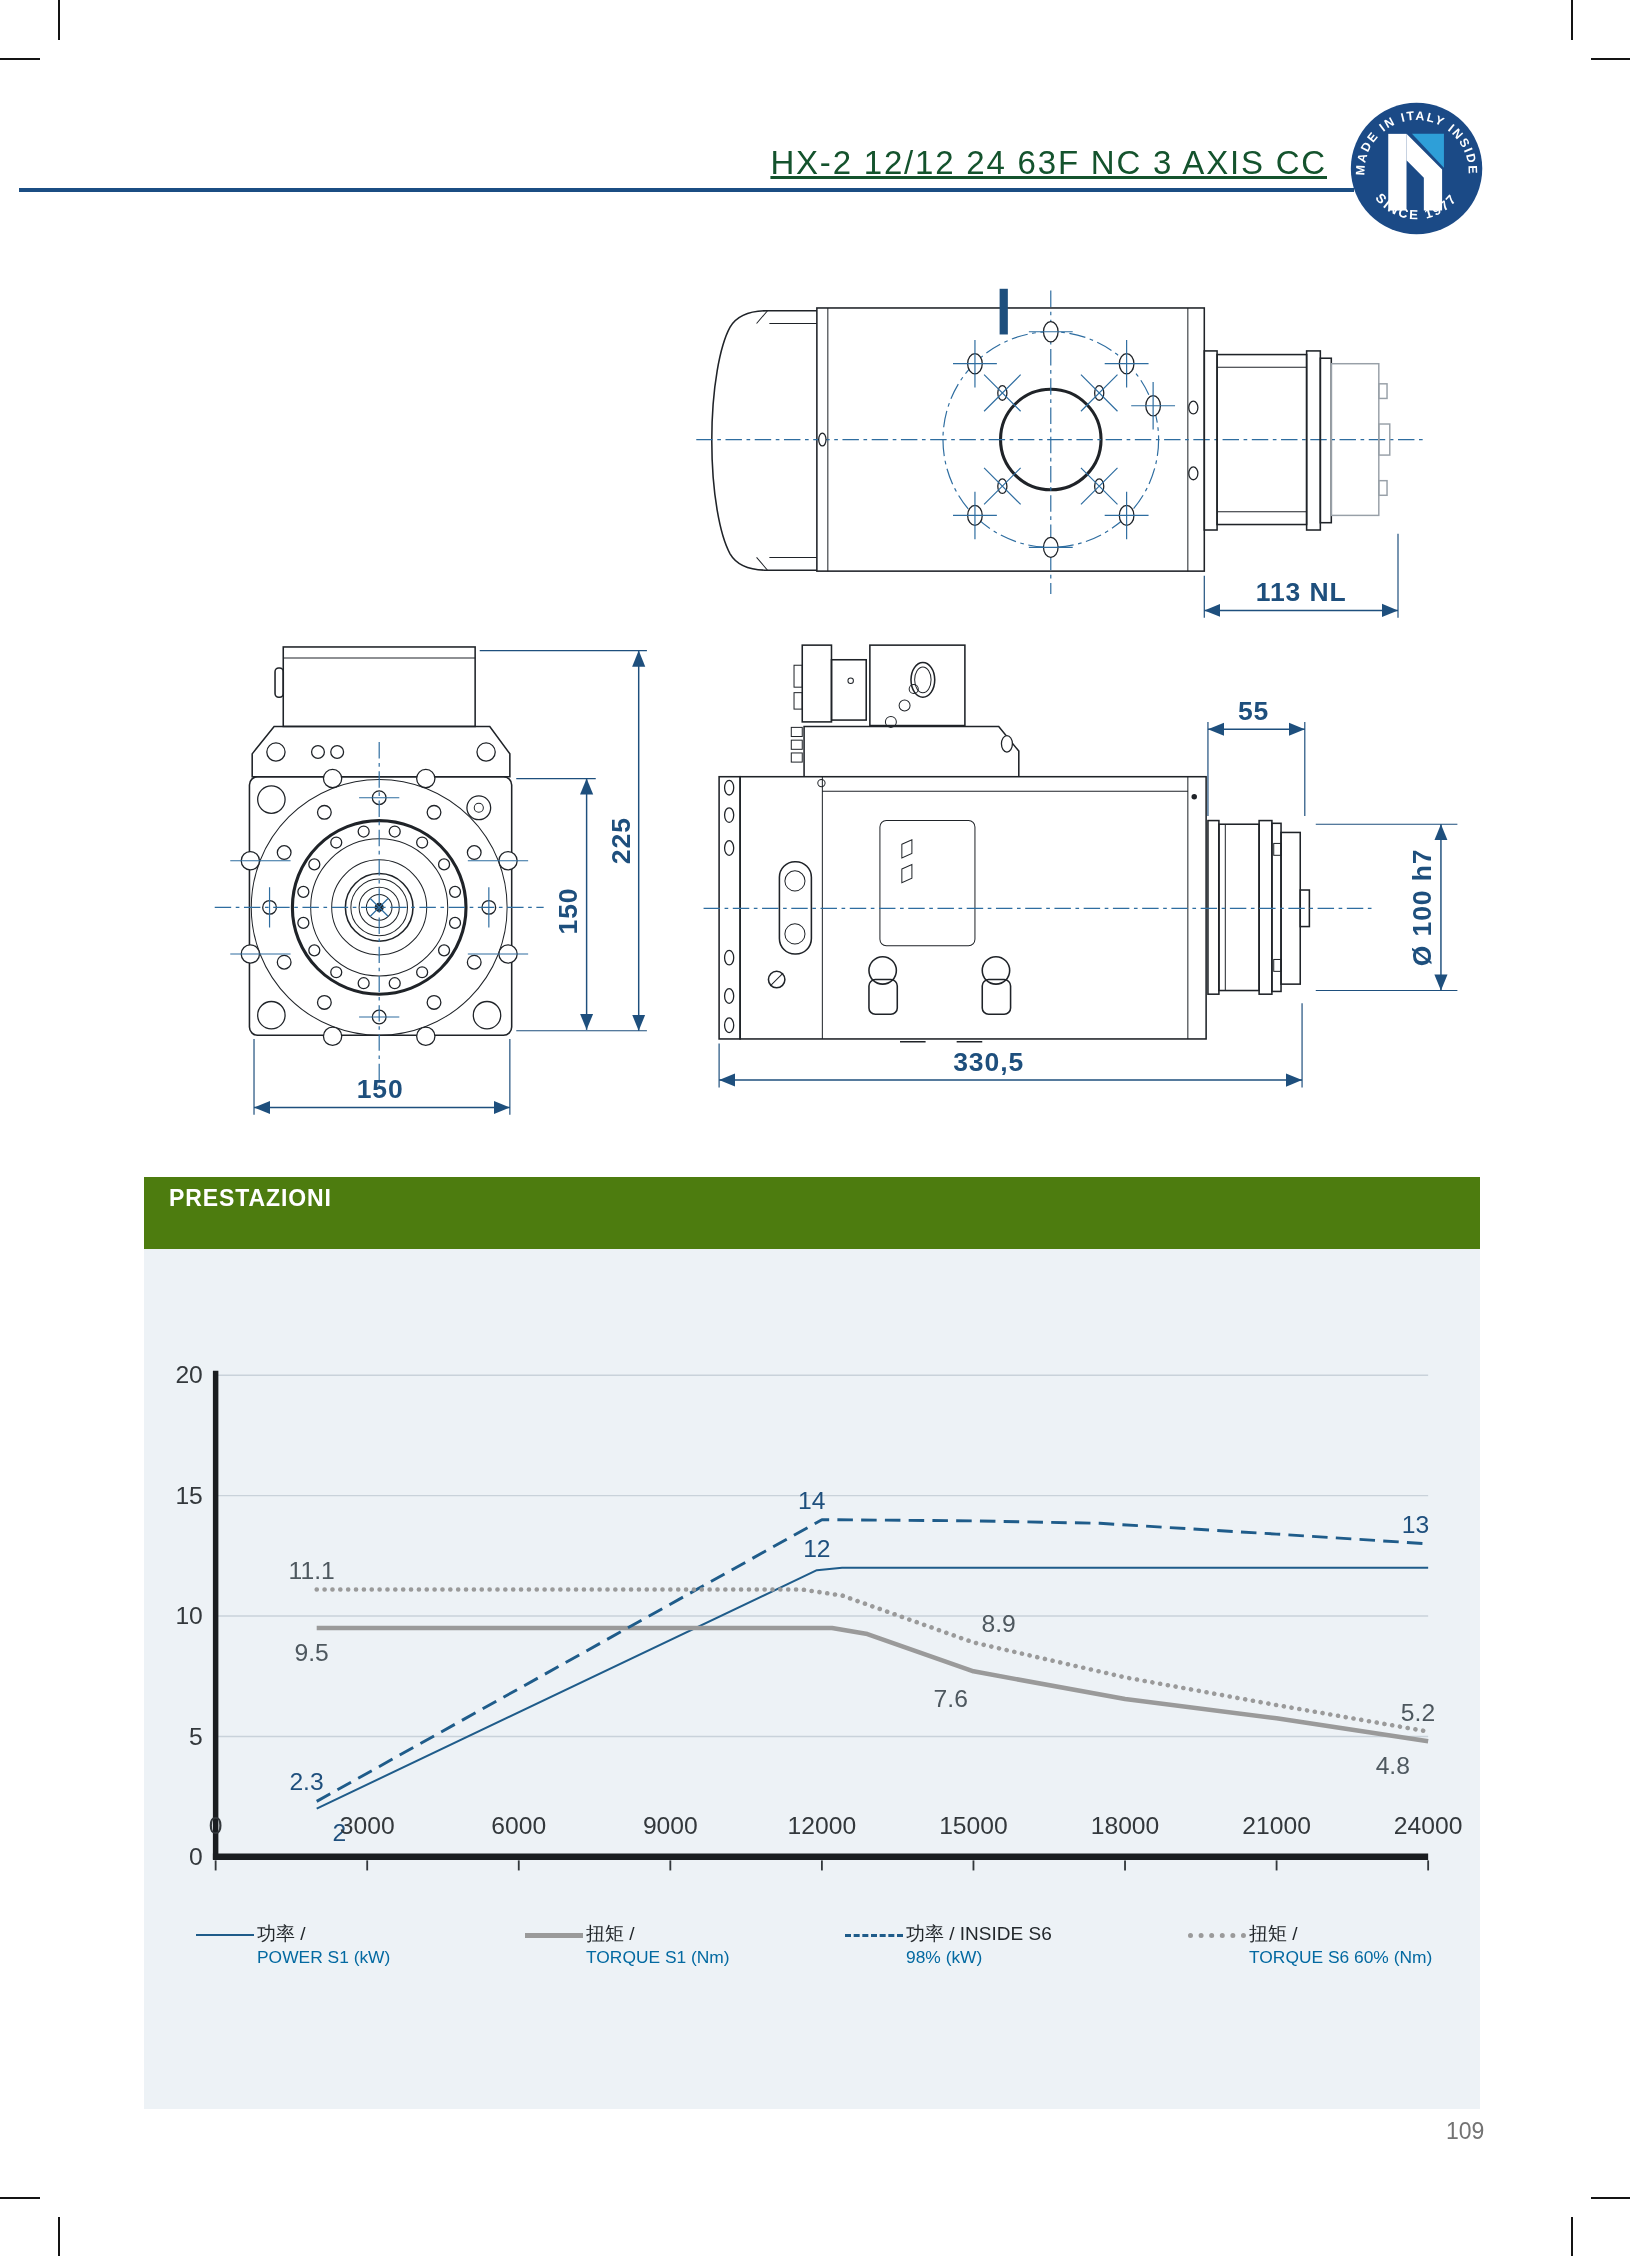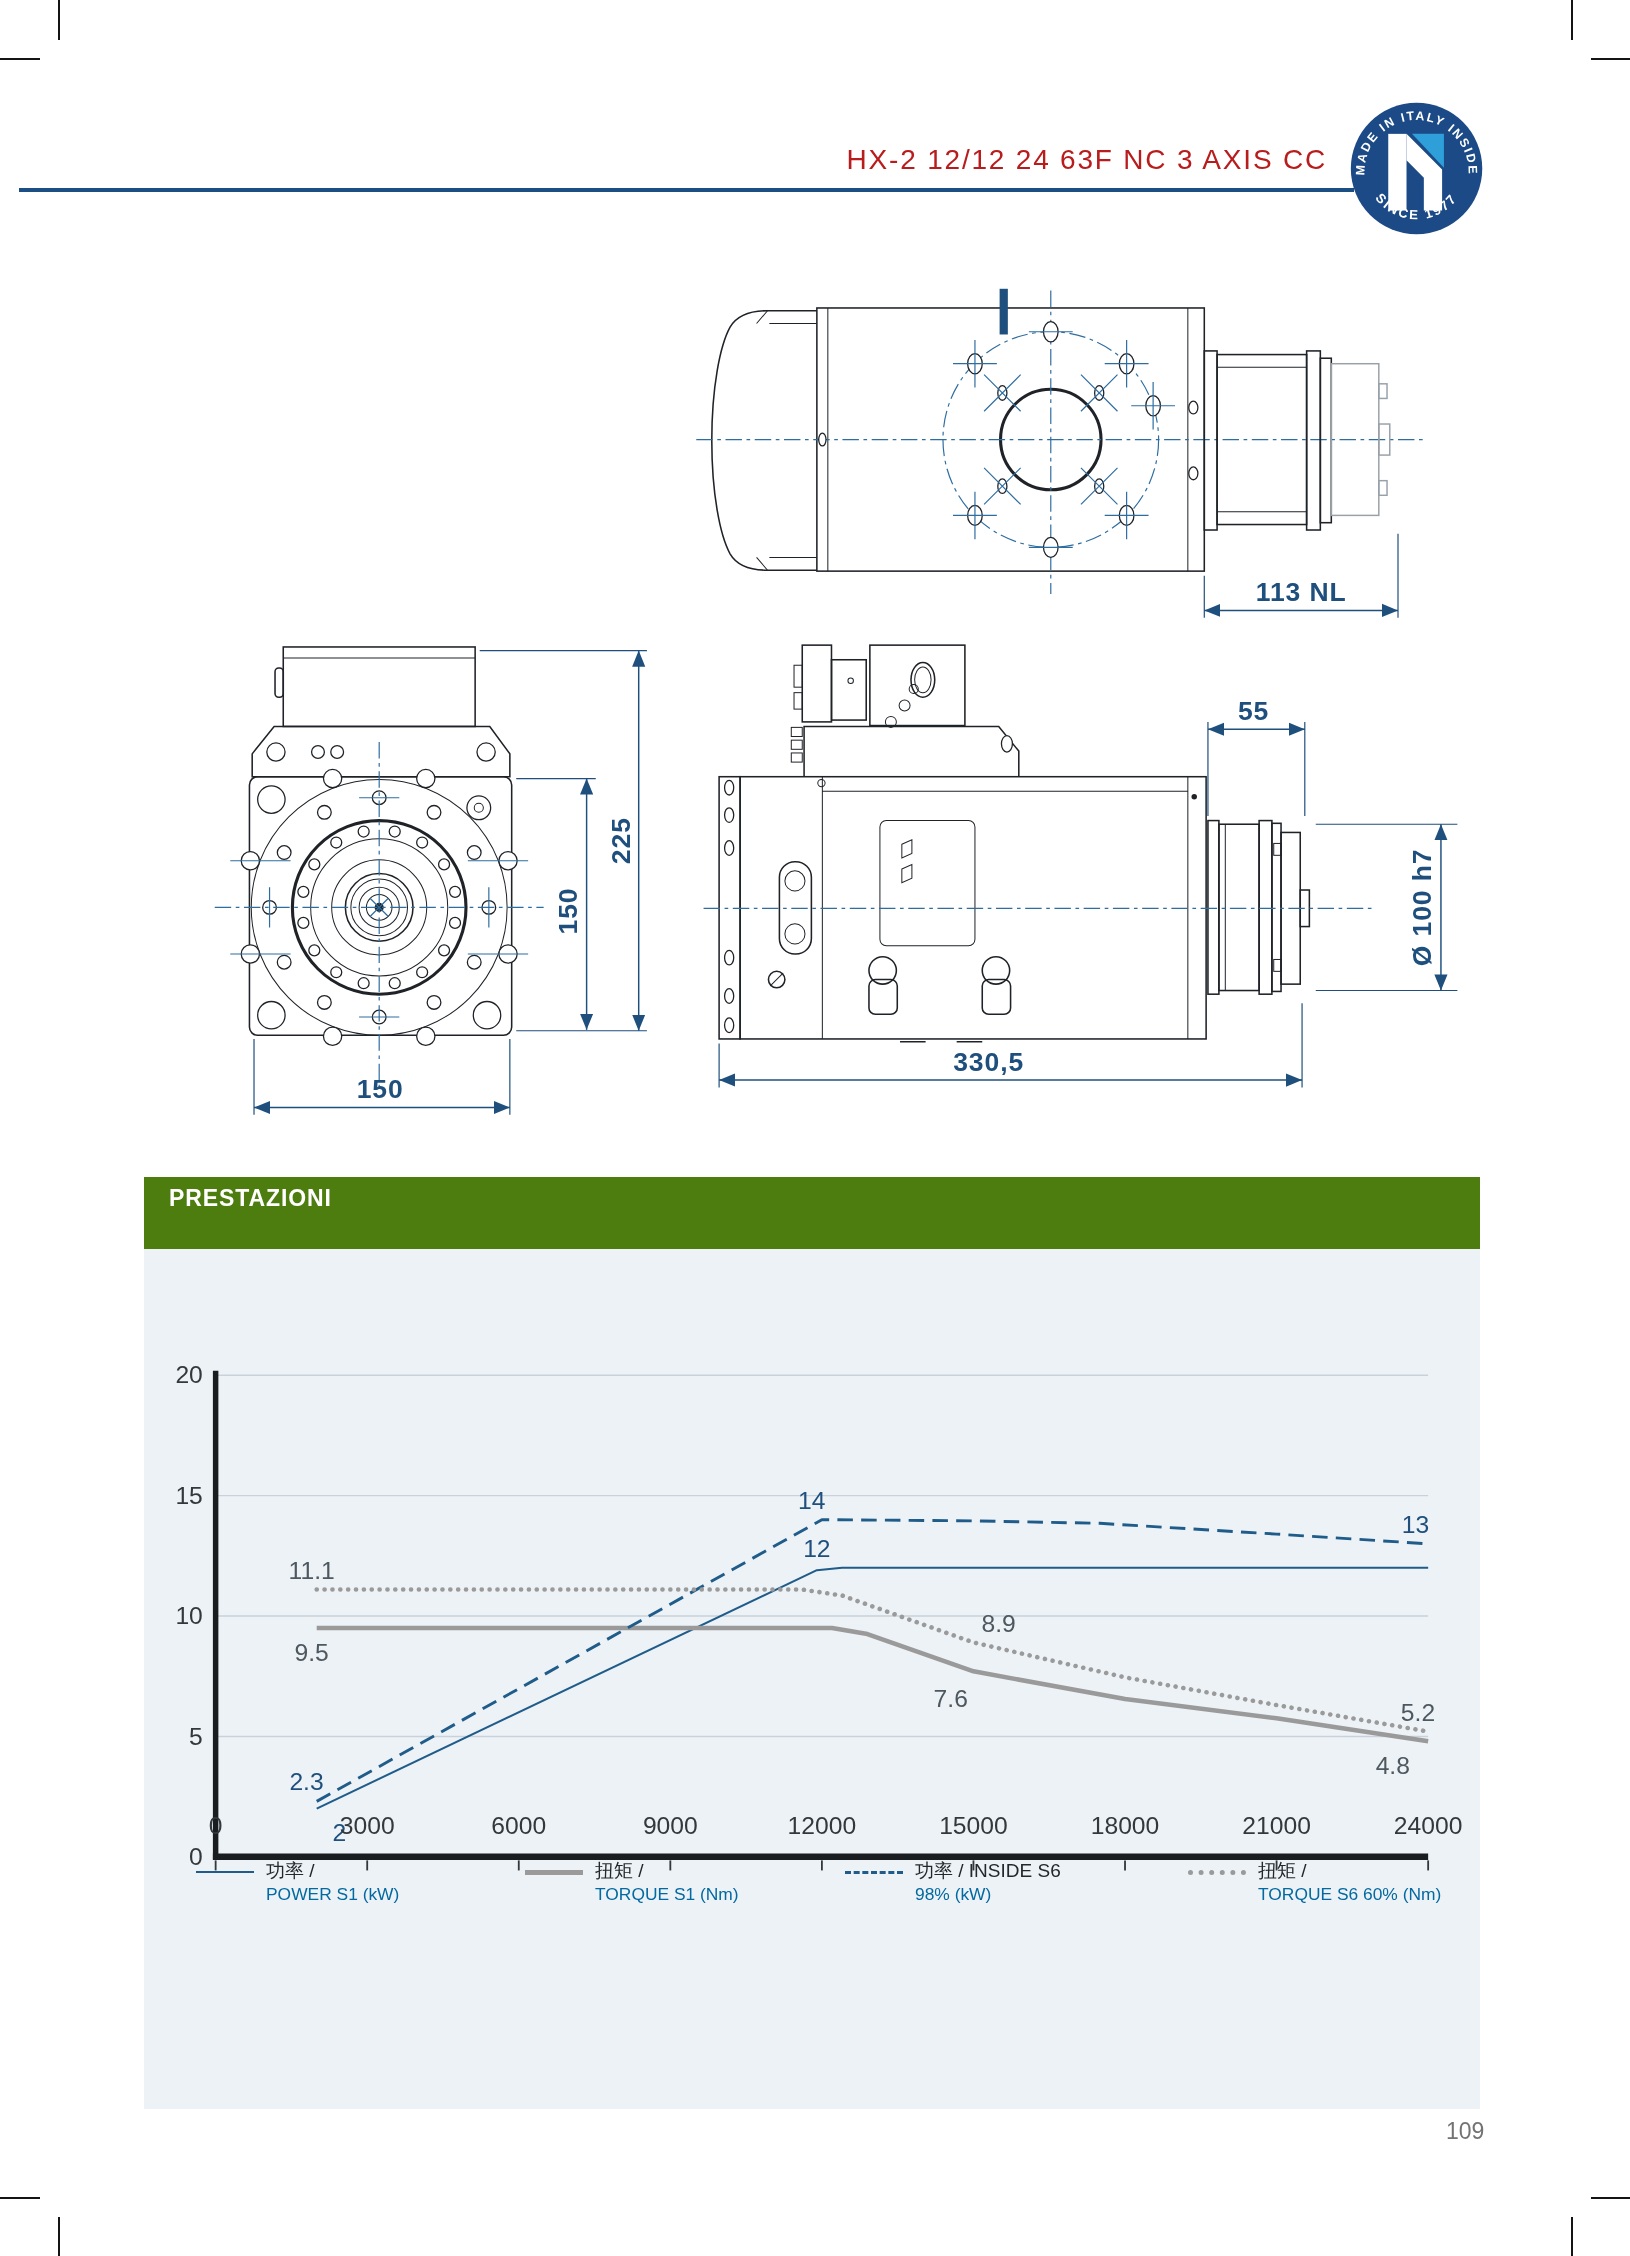--- a/index.html
+++ b/index.html
@@ -4,33 +4,33 @@
 <style>
   html,body{margin:0;padding:0;}
   body{
     width:1631px;height:2257px;position:relative;background:#ffffff;
     font-family:"Liberation Sans", sans-serif; overflow:hidden;
   }
   .crop{position:absolute;background:#141414;}
   
   #header-title{
     position:absolute; top:144px; right:304px;
-    font-size:28px; font-weight:400; color:#b91c1c; letter-spacing:1.8px; white-space:nowrap;
+    font-size:33px; font-weight:400; color:#14532d; letter-spacing:1.8px; white-space:nowrap;text-decoration:underline;
   }
   #header-rule{position:absolute; left:19px; top:188px; width:1335px; height:3.7px; background:#1b4e83;}
   #badge{position:absolute; left:1349px; top:101px; width:136px; height:136px;}
   
   #drawing-svg, #chart-svg{position:absolute; left:0; top:0; width:1631px; height:2257px;}
   
   #perf-panel{position:absolute; left:144px; top:1177px; width:1336px; height:932px; background:#edf2f6;}
   #perf-bar{position:absolute; left:0; top:0; width:1336px; height:72px; background:#4d7c0f; box-sizing:border-box; padding:8.2px 0 0 25px;}
   #perf-title{font-size:23px; font-weight:bold; color:#ffffff; letter-spacing:0.9px; line-height:1.15;}
   #perf-sub{font-size:20px; color:rgba(255,255,255,0.5); letter-spacing:1.8px; line-height:1.2;}
   
-  .lg-item{position:absolute; top:1860px; display:flex; gap:12px; align-items:flex-start;}
+  .lg-item{position:absolute; top:1923px; display:flex; gap:3px; align-items:flex-start;}
   .sw{width:58px; flex:0 0 58px;}
   .sw-solid-thin{height:0; border-top:2.7px solid #1f5c8a; margin-top:11px;}
   .sw-solid-thick{height:0; border-top:5.5px solid #9a9a9a; margin-top:10px;}
   .sw-dashed{height:0; border-top:3.7px dashed #1f5c8a; margin-top:11px;}
   .sw-dotted{height:0; border-top:5.5px dotted #9a9a9a; margin-top:10px;}
   .lg-l1{font-size:19px; color:#23282c; line-height:1.2; white-space:nowrap;}
   .lg-l2{font-size:17.4px; color:#0369a1; line-height:1.35; white-space:nowrap;}
   #page-number{position:absolute; left:1446px; top:2118px; font-size:23px; color:#737373;}
   
   .ln{stroke:#1f2328; stroke-width:1.7; fill:none;}

